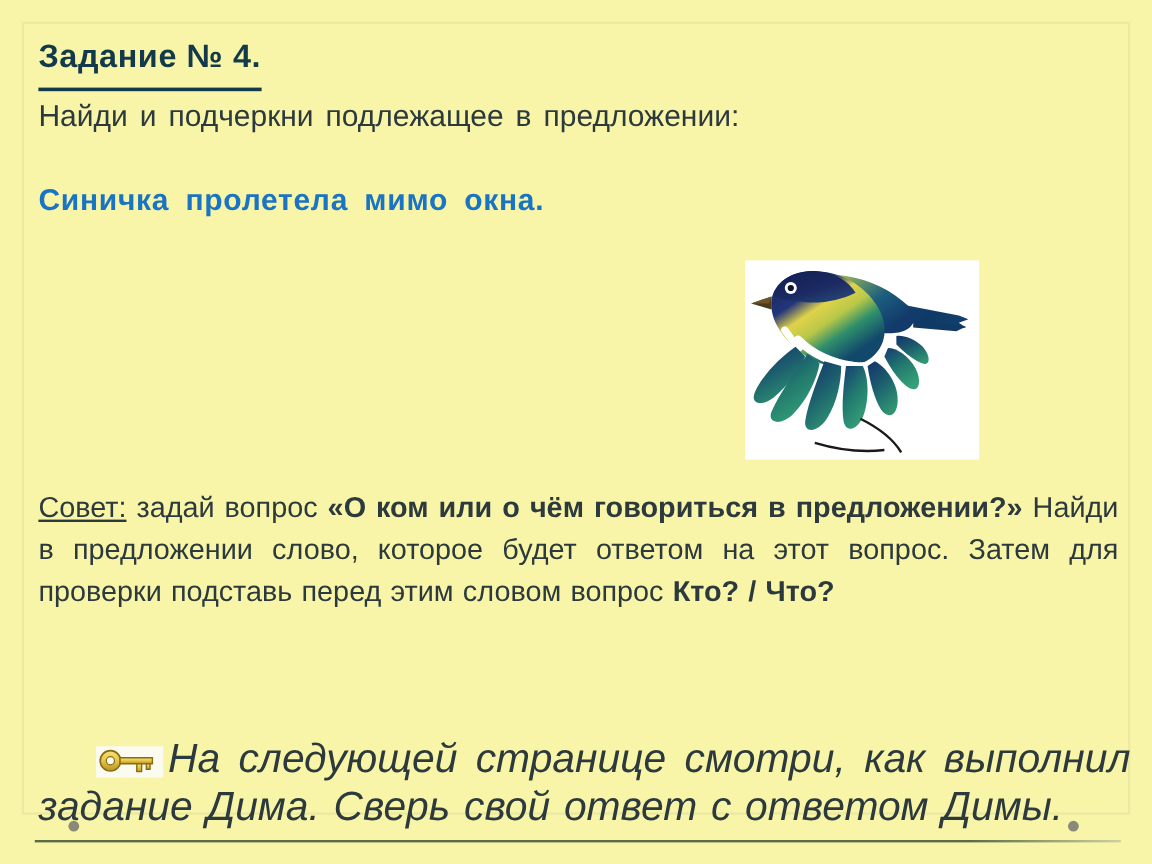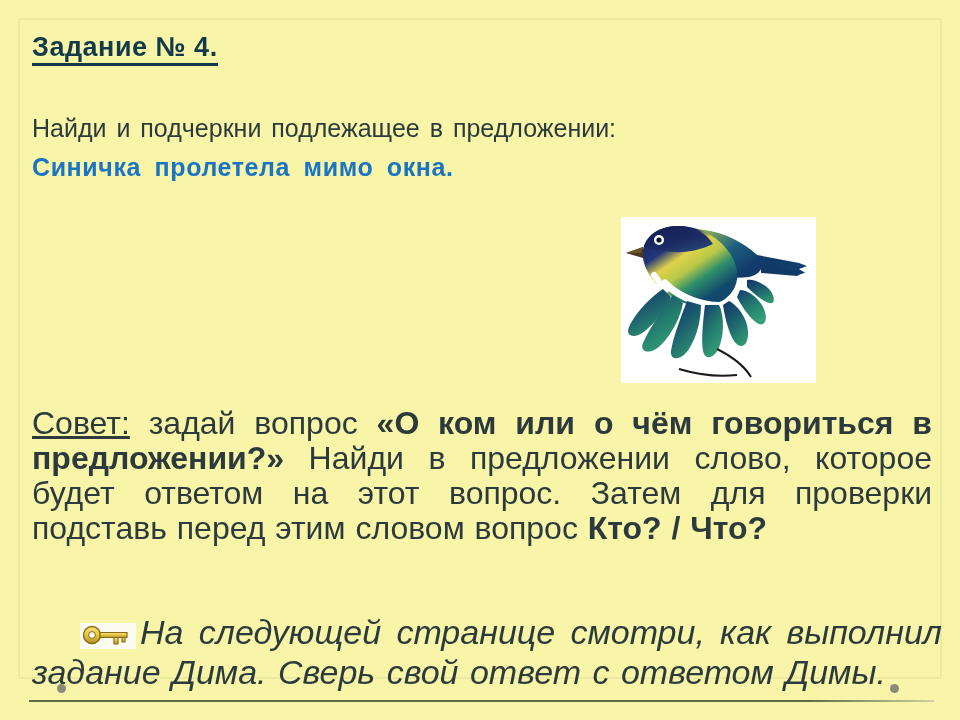--- a/index.html
+++ b/index.html
@@ -37,35 +37,34 @@
     left: 12px;
     top: 12px;
     font-size: 27px;
     font-weight: bold;
     color: #123a4a;
     letter-spacing: 0.5px;
     white-space: nowrap;
   }
   #task-title .ttl-underline {
     border-bottom: 3px solid #123a4a;
-    padding-bottom: 1px;
+    padding-bottom: 11px;
   }
   
   #instruction {
     position: absolute;
     left: 12px;
     top: 60px;
     width: 880px;
     font-size: 25px;
     color: #2c3a3d;
     text-align: justify;
     text-align-last: left;
     line-height: 34px;
     word-spacing: 3px;
-    margin-top: 31px;
   }
   
   #sentence {
     position: absolute;
     left: 12px;
     top: 133px;
     width: 780px;
     font-size: 25px;
     font-weight: bold;
     color: #1a74c4;
@@ -83,21 +82,21 @@
     background: #ffffff;
     overflow: hidden;
   }
   #bird-figure svg { display: block; }
   
   #hint {
     position: absolute;
     left: 12px;
     top: 386px;
     width: 900px;
-    font-size: 32px;
+    font-size: 24px;
     color: #2c3a3d;
     text-align: justify;
     text-align-last: left;
     line-height: 35px;
     word-spacing: 1px;
   }
   #hint b { font-weight: bold; }
   #hint .u { text-decoration: underline; }
   
   #closing {

